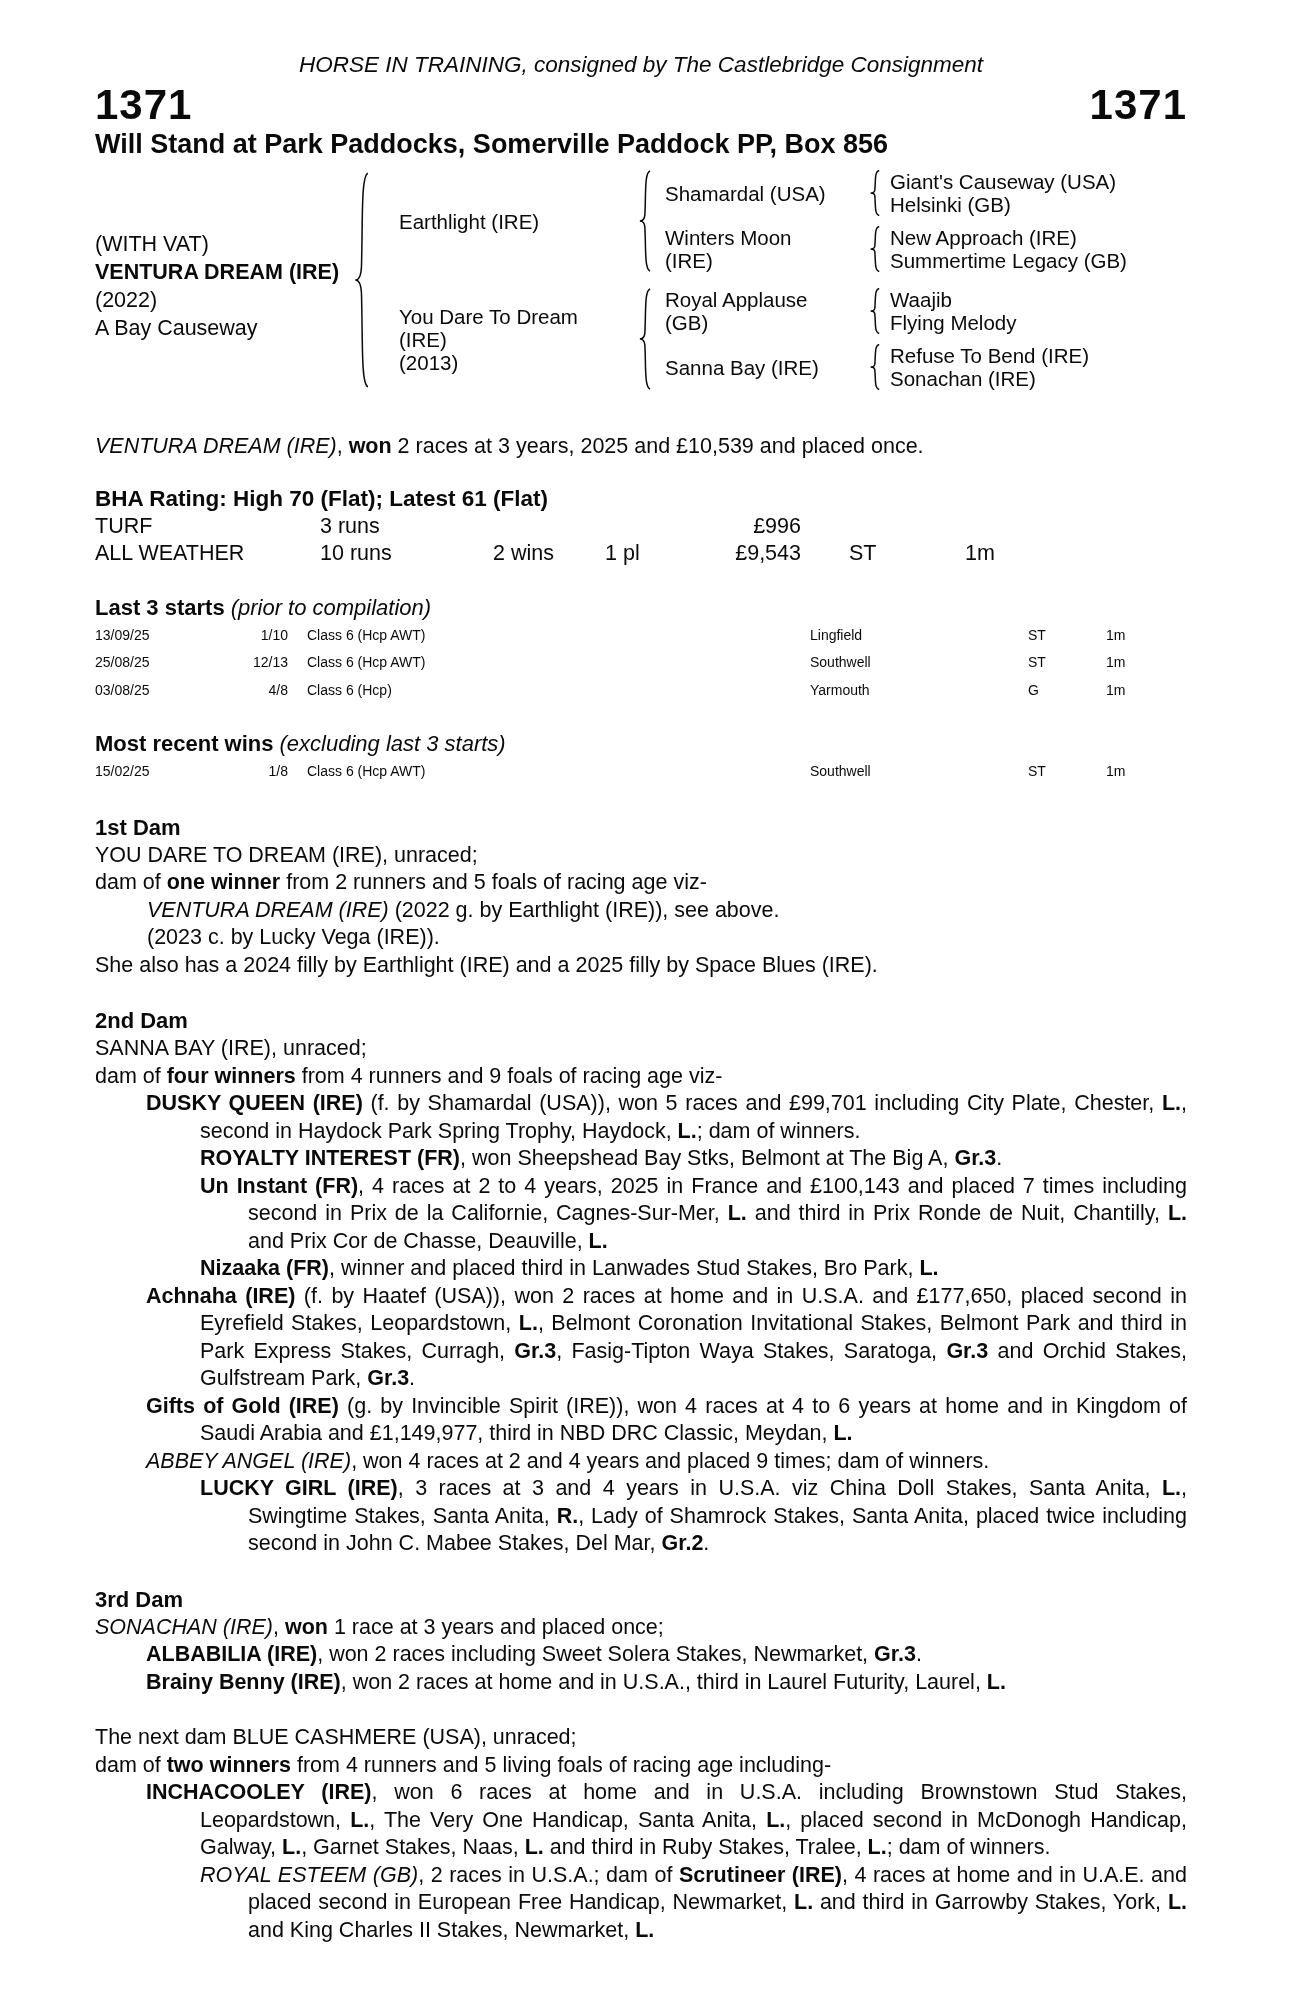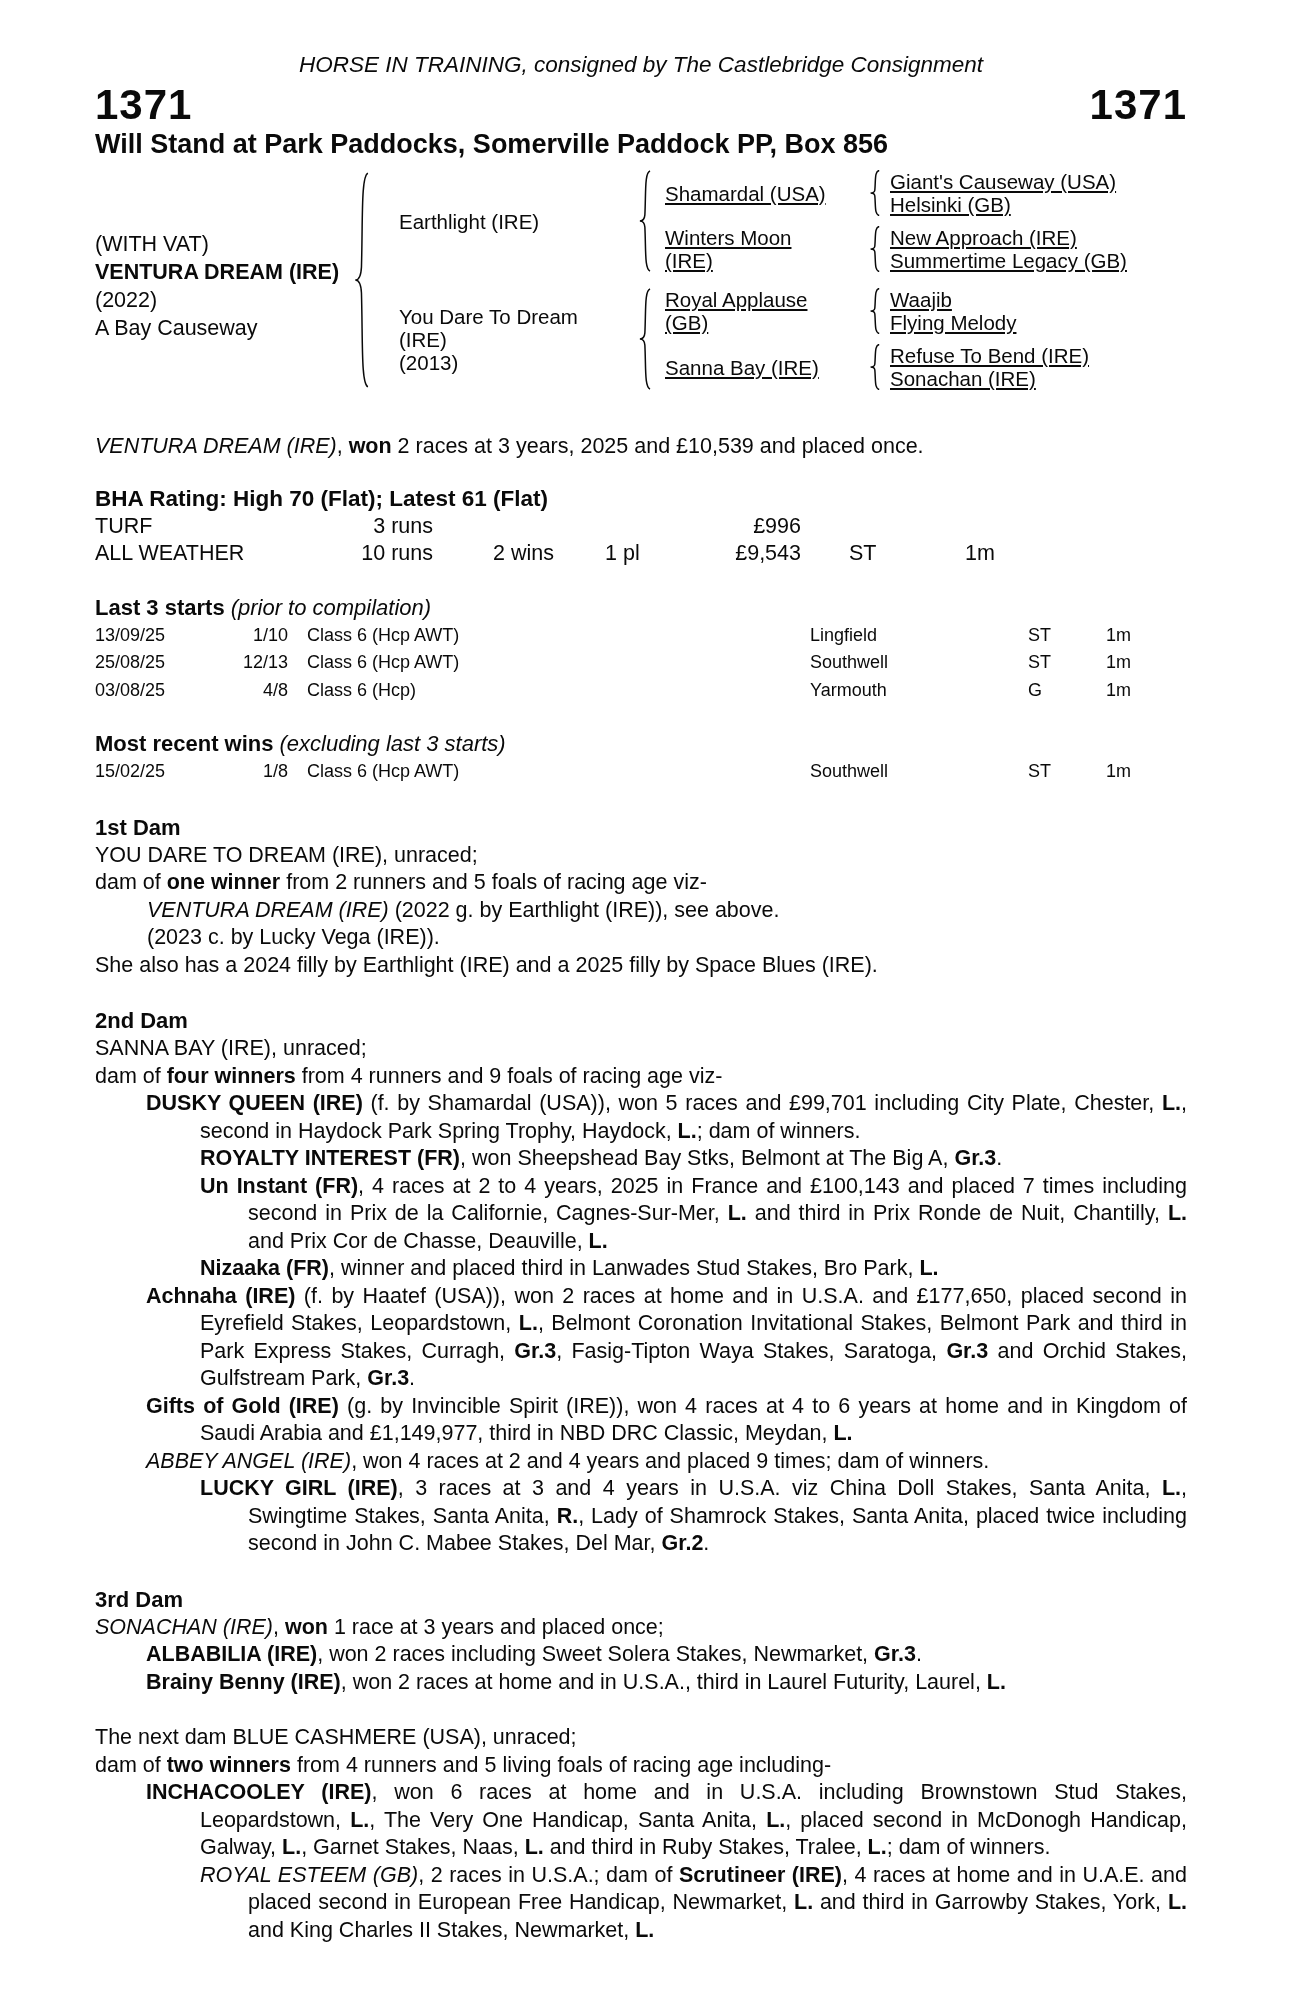--- a/index.html
+++ b/index.html
@@ -19,48 +19,48 @@
   .pedtxt{font-size:20.5px;line-height:23px;}
   .ped-name{width:250px;transform:translateY(6px);}
   .ped-name .pn{font-size:21.5px;line-height:28px;}
   .brace{flex:none;display:block;}
   .b-b{width:16px;height:218px;margin:0 30px 0 8px;}
   .b-m{width:13px;height:102px;margin:0 14px 0 24px;}
   .b-s{width:11px;height:46px;margin:0 10px 0 26px;}
   .gen2{display:flex;flex-direction:column;gap:16px;}
   .half{display:flex;align-items:center;}
   .p2name{width:215px;}
-  .g3col{display:flex;flex-direction:column;gap:10px;text-decoration:underline;}
+  .g3col{display:flex;flex-direction:column;gap:10px;}
   .g3{display:flex;align-items:center;}
   .p3name{width:178px;}
   .g4pair{display:flex;flex-direction:column;}
 
   
   .body{font-size:21.5px;line-height:27.5px;}
   .jp{text-align:justify;}
   .r-b{font-weight:700;}
   .r-i{font-style:italic;}
   .mt-sum{margin-top:42px;}
   .bha-h{font-weight:700;font-size:22.5px;line-height:28px;margin-top:24px;}
   .sec-h{margin-top:26px;font-size:22px;line-height:28px;}
   .sec-h .hb{font-weight:700;}
   .sec-h .hi{font-style:italic;margin-left:6px;}
   .dam-h{font-weight:700;font-size:22px;line-height:28px;margin-top:28px;}
 
   
   .srow{display:grid;grid-template-columns:225px 113px 172px 89px 107px 164px auto;
         font-size:21.5px;line-height:27.5px;}
-  .srow .runs{text-align:right;}
+  .srow .runs{}
   .srow .wins{padding-left:60px;}
   .srow .money{text-align:right;}
   .srow .going{padding-left:48px;}
 
   
   .trow{display:grid;grid-template-columns:130px 63px 522px 218px 78px auto;
-        font-size:18px;line-height:27.5px;}
+        font-size:14px;line-height:27.5px;}
   .trow .pos{text-align:right;}
   .trow .cls{padding-left:19px;}
 
   
   .i1{padding-left:52px;}
   .e1{padding-left:105px;text-indent:-54px;}
   .e2{padding-left:153px;text-indent:-48px;}
 </style>
 </head>
 <body>

